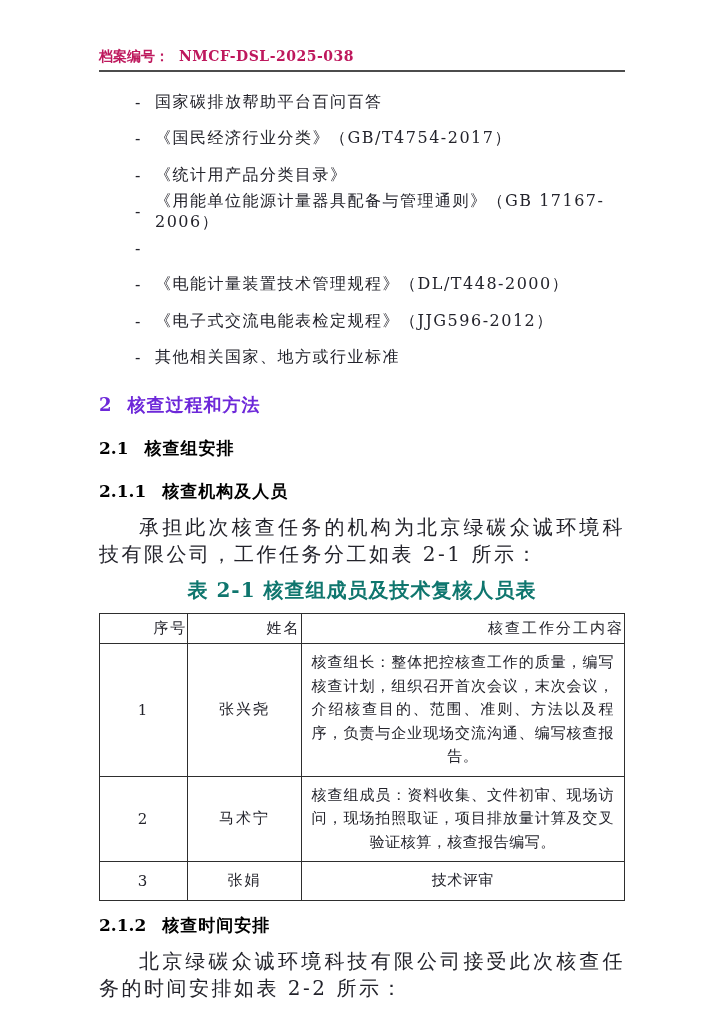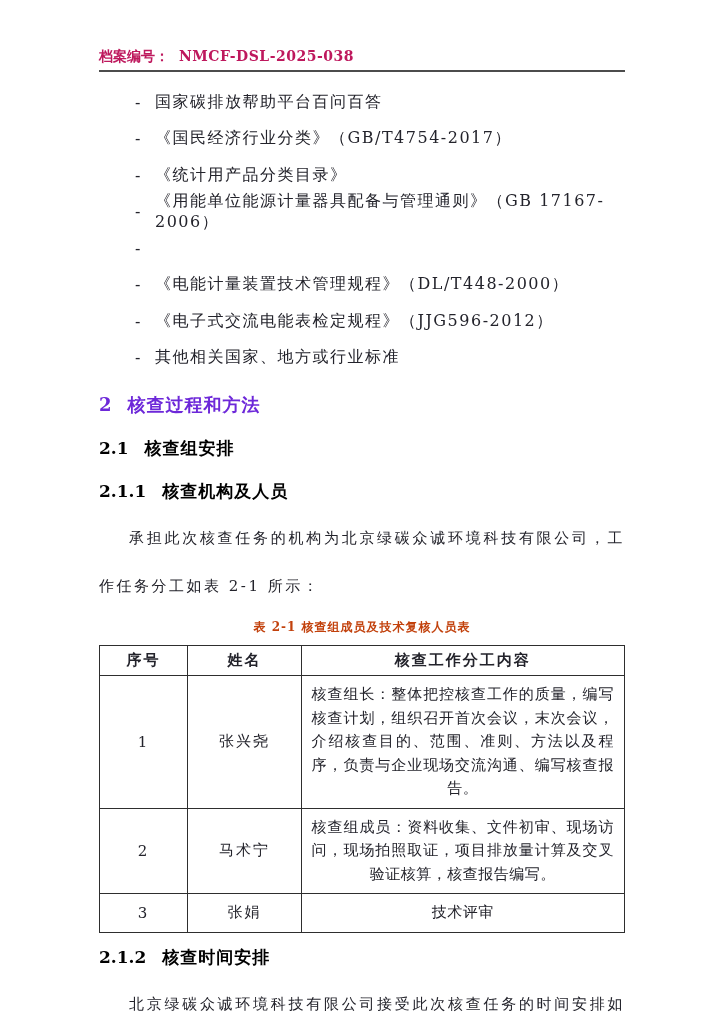--- a/index.html
+++ b/index.html
@@ -66,54 +66,54 @@
     margin-top: 20px;
     font-size: 17px;
     font-weight: bold;
     color: #000;
     letter-spacing: 1px;
   }
   .h-num { margin-right: 16px; letter-spacing: 0; }
   
   .para {
     margin-top: 11px;
-    font-size: 15px;
-    line-height: 48px;
+    font-size: 20px;
+    line-height: 27px;
     text-indent: 2em;
     text-align: justify;
     letter-spacing: 2.5px;
   }
   
   .tbl-caption {
     margin-top: 9px;
     text-align: center;
-    font-size: 12px;
-    font-weight: bold;
-    color: #c2410c;
+    font-size: 20px;
+    font-weight: bold;
+    color: #0f766e;
     letter-spacing: 1px;
   }
   table.team {
     margin-top: 9px;
     width: 100%;
     border-collapse: collapse;
     table-layout: fixed;
   }
   table.team col.c-no   { width: 16.8%; }
   table.team col.c-name { width: 21.6%; }
   table.team col.c-duty { width: 61.6%; }
   table.team th, table.team td {
     border: 1px solid #2e2e2e;
     font-size: 15px;
     vertical-align: middle;
   }
   table.team { border: 1.5px solid #2e2e2e; }
   table.team th {
     height: 30px;
-    font-weight: bold;
-    text-align: center;
+    font-weight: normal;
+    text-align: right;
     letter-spacing: 2px;
   }
   td.cell-center {
     text-align: center;
     letter-spacing: 2px;
   }
   td.cell-duty {
     padding: 7px 10px;
     font-size: 14.5px;
     line-height: 23.5px;

